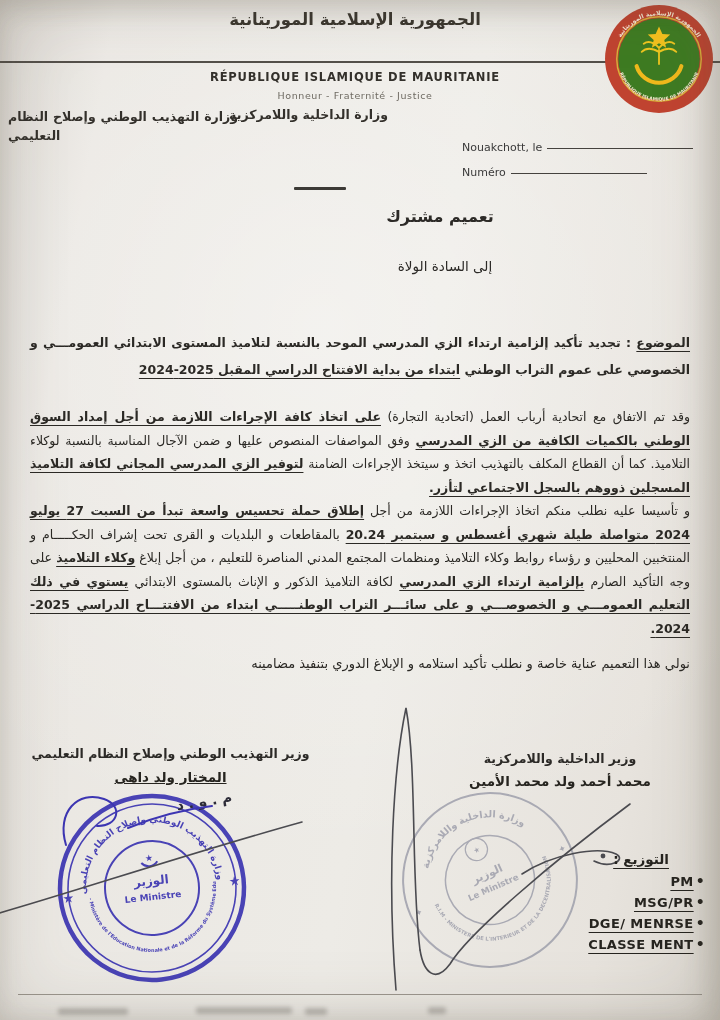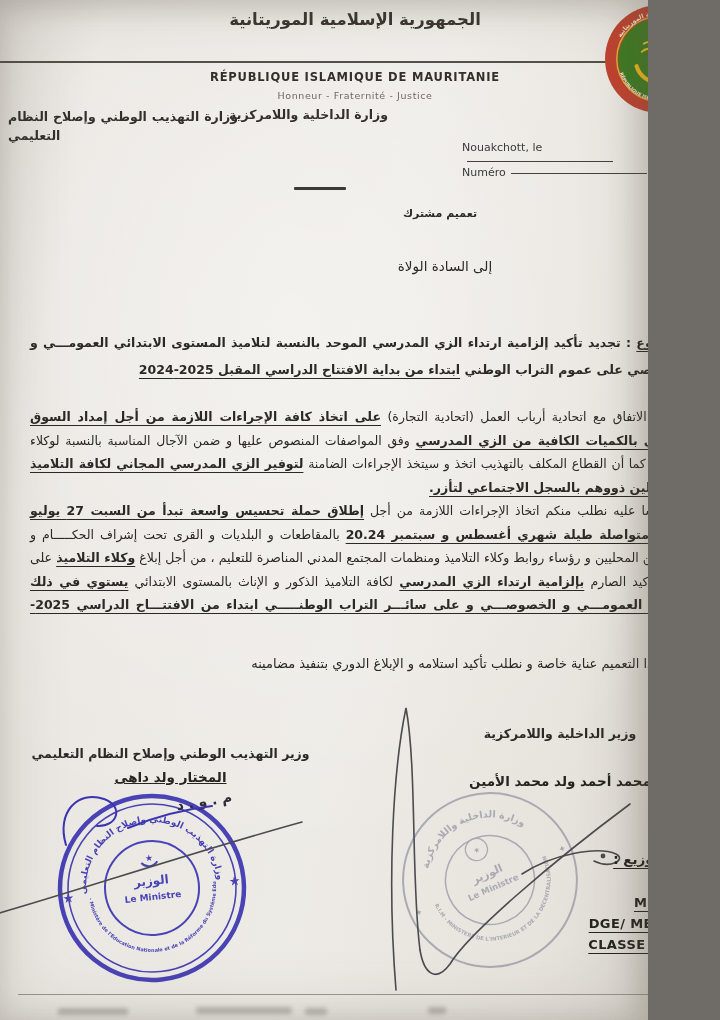--- a/index.html
+++ b/index.html
@@ -1,18 +1,18 @@
 <!DOCTYPE html>
 <html lang="ar"><head>
 <meta charset="utf-8">
 <style>
   html,body{margin:0;padding:0;}
   body{background:#6f6c68;font-family:"DejaVu Sans",sans-serif;}
   .page{
-    position:relative;width:648px;height:1020px;margin:0;overflow:hidden;
+    position:relative;width:720px;height:1020px;margin:0;overflow:hidden;
     color:#2e2c2a;
     background:
       radial-gradient(120% 85% at 45% 32%, rgba(255,255,255,.38), rgba(255,255,255,0) 62%),
       linear-gradient(100deg,#d8d4ce 0%,#eae7e2 13%,#edebe6 55%,#e7e3dd 85%,#dbd7d0 100%);
     font-family:"DejaVu Sans",sans-serif;
   }
   .page::after{
     content:"";position:absolute;inset:0;pointer-events:none;z-index:9;
     box-shadow:inset 0 0 70px rgba(95,85,70,.20), inset -14px 0 28px rgba(95,85,70,.16), inset 0 10px 24px rgba(95,85,70,.10);
   }
@@ -25,35 +25,35 @@
   .hdr-motto-fr{top:90px;left:0;width:710px;text-align:center;font-size:9.5px;color:#6e6a62;letter-spacing:.6px;}
   .seal-wrap{top:3px;left:603px;width:112px;height:112px;z-index:3;}
   .min-edu{top:107px;left:8px;width:230px;direction:rtl;text-align:justify;text-align-last:left;font-weight:bold;font-size:12.5px;line-height:19px;color:#33302b;}
   .min-int{top:107px;left:236px;width:152px;direction:rtl;font-weight:bold;font-size:12.5px;white-space:nowrap;color:#33302b;}
   .city-line{top:122px;left:462px;font-size:11px;color:#3a3a3a;margin-top:19px;}
   .num-line{top:166px;left:462px;font-size:11px;color:#3a3a3a;}
   .fill-line{display:inline-block;border-bottom:1.6px solid #45423e;vertical-align:middle;margin-left:5px;}
   .fill-a{width:146px;} .fill-b{width:136px;}
   .short-dash{top:187px;left:294px;width:52px;height:3px;background:#3c3a36;border-radius:1px;}
   
-  .doc-type{top:207px;left:350px;width:180px;text-align:center;font-weight:bold;font-size:11px;direction:rtl;color:#2c2a27;}
+  .doc-type{top:207px;left:350px;width:180px;text-align:center;font-weight:bold;font-size:16px;direction:rtl;color:#2c2a27;}
   .addressee{top:258px;left:365px;width:160px;text-align:center;font-size:13.5px;direction:rtl;color:#2c2a27;}
   .body-flow{top:300px;left:30px;width:660px;direction:rtl;color:#2b2925;margin-top:29px;}
   .body-flow p{margin:0;text-align:justify;}
   .subject{font-size:12.5px;line-height:27px;margin-bottom:22px !important;}
   .p1{font-size:12.5px;line-height:27px;margin-bottom:8px !important;}
   .p2{font-size:12.5px;line-height:23.5px;}
   .p3{font-size:12.5px;line-height:23.5px;}
   .closing{margin-top:16px !important;text-align:left;font-size:13px;}
   .b{font-weight:bold;}
   .u{text-decoration:underline;text-underline-offset:4px;text-decoration-thickness:1.2px;}
   
   .sig-left-title{top:746px;left:28px;width:285px;text-align:center;direction:rtl;font-size:12.5px;font-weight:bold;color:#2c2a27;}
   .sig-left-name{top:769px;left:28px;width:285px;text-align:center;direction:rtl;font-size:13.5px;font-weight:bold;color:#26241f;text-decoration:underline;}
-  .sig-right-title{top:726px;left:430px;width:260px;text-align:center;direction:rtl;font-size:12.5px;font-weight:bold;color:#2c2a27;}
+  .sig-right-title{top:751px;left:430px;width:260px;text-align:center;direction:rtl;font-size:12.5px;font-weight:bold;color:#2c2a27;}
   .sig-right-name{top:773px;left:420px;width:280px;text-align:center;direction:rtl;font-size:13.5px;font-weight:bold;color:#26241f;}
   .hand-note{top:793px;left:176px;font-size:14px;font-weight:bold;color:#2d2c38;transform:rotate(-9deg);direction:rtl;letter-spacing:2px;z-index:4;}
   
   .stamp-blue{top:788px;left:52px;width:200px;height:200px;transform:rotate(-6deg);z-index:3;opacity:.92;}
   .stamp-gray{top:784px;left:394px;width:192px;height:192px;transform:rotate(-24deg);z-index:2;opacity:.85;}
   .strokes{top:0;left:0;width:720px;height:1020px;z-index:4;pointer-events:none;}
   
   .dist{top:851px;left:520px;width:185px;text-align:right;z-index:5;}
   .dist-label{font-weight:bold;font-size:13.5px;direction:rtl;margin:0 36px 4px 0;color:#26241f;}
   .dist-item{font-size:13px;font-weight:bold;line-height:20px;letter-spacing:.4px;color:#26241f;}

